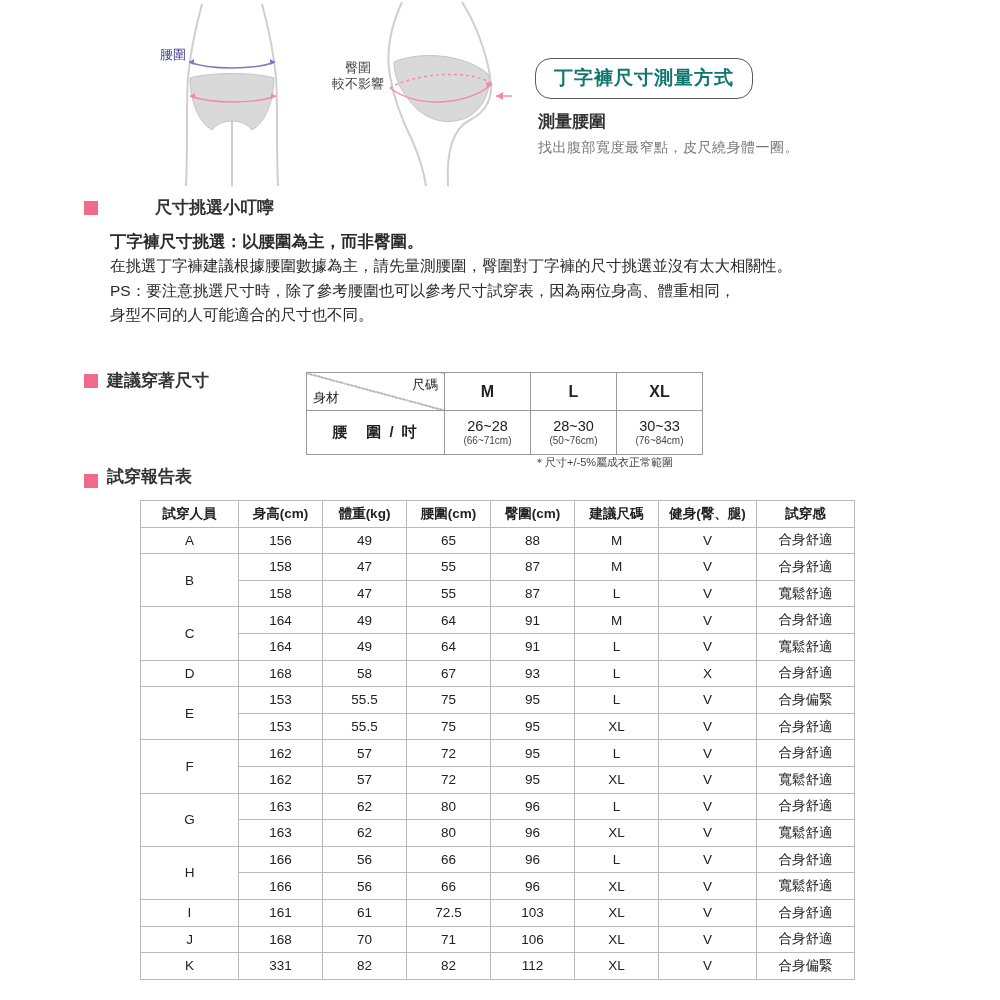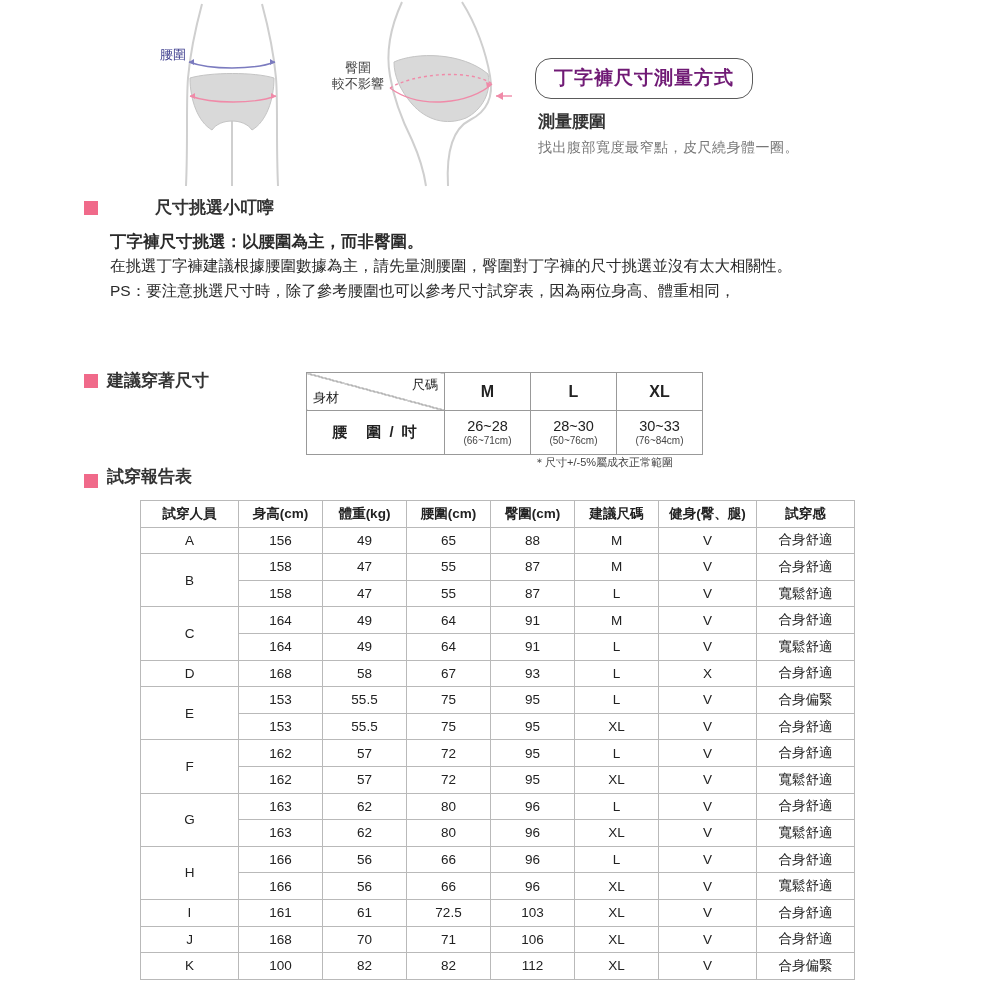--- a/index.html
+++ b/index.html
@@ -30,21 +30,21 @@
   }
 
   .measure-box {
     position: absolute; left: 535px; top: 58px;
     border: 1.5px solid #5a5a5a;
     border-radius: 16px;
     padding: 6px 18px 7px 18px;
     font-size: 19px;
     font-weight: bold;
     letter-spacing: 1px;
-    color: #701a75;
+    color: #0f766e;
     background: #fff;
   }
   .measure-title {
     position: absolute; left: 538px; top: 110px;
     font-size: 17px; font-weight: bold; color: #333;
   }
   .measure-desc {
     position: absolute; left: 538px; top: 139px;
     font-size: 14px; color: #777;
     letter-spacing: .5px;
@@ -191,20 +191,21 @@
 
   <div class="sec-head" id="sec1">
     <span class="sq"></span>
     <span>尺寸挑選小叮嚀</span>
   </div>
 
   <div class="para">
     <div class="bold">丁字褲尺寸挑選：以腰圍為主，而非臀圍。</div>
     <div>在挑選丁字褲建議根據腰圍數據為主，請先量測腰圍，臀圍對丁字褲的尺寸挑選並沒有太大相關性。</div>
     <div>PS：要注意挑選尺寸時，除了參考腰圍也可以參考尺寸試穿表，因為兩位身高、體重相同，</div>
+    <div>身型不同的人可能適合的尺寸也不同。</div>
   </div>
 
   <div class="sec-head" id="sec2">
     <span class="sq"></span>
     <span>建議穿著尺寸</span>
   </div>
 
   <div class="size-wrap">
     <table class="size">
       <tbody>
@@ -406,21 +407,21 @@
             <td class="c1">168</td>
             <td class="c2">70</td>
             <td class="c3">71</td>
             <td class="c4">106</td>
             <td class="c5">XL</td>
             <td class="c6">V</td>
             <td class="c7">合身舒適</td>
           </tr>
           <tr>
             <td class="c0 person" rowspan="1">K</td>
-            <td class="c1">100</td>
+            <td class="c1">331</td>
             <td class="c2">82</td>
             <td class="c3">82</td>
             <td class="c4">112</td>
             <td class="c5">XL</td>
             <td class="c6">V</td>
             <td class="c7">合身偏緊</td>
           </tr>
         </tbody>
     </table>
   </div>

